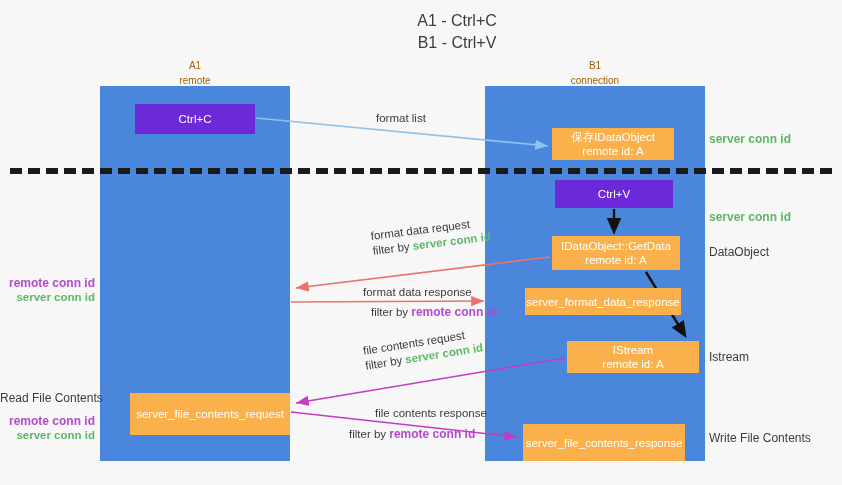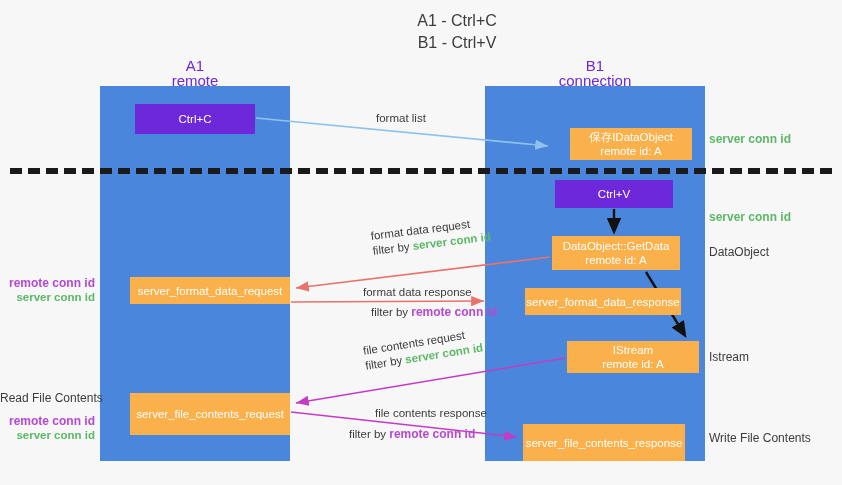--- a/index.html
+++ b/index.html
@@ -24,22 +24,22 @@
     text-align: center;
     font-size: 16px;
     color: #3c3c3c;
     line-height: 22px;
     padding-left: 36px;
   }
 
   
   .lane-head {
     text-align: center;
-    font-size: 15px;
-    color: #6d28d9;
+    font-size: 10px;
+    color: #a16207;
     line-height: 15px;
   }
   #head-a1 { left: 100px; top: 58px; width: 190px; }
   #head-b1 { left: 485px; top: 58px; width: 220px; }
 
   
   .lane {
     background: #4a86dc;
   }
   #lane-a1 { left: 100px; top: 86px; width: 190px; height: 375px; }
@@ -70,21 +70,21 @@
     font-size: 11.5px;
     line-height: 14px;
     text-align: center;
     white-space: nowrap;
   }
   .box.green  { background: #6d28d9; }
   .box.orange { background: #fbb14b; }
 
   #box-ctrlc   { left: 135px; top: 104px; width: 120px; height: 30px; }
   #box-ctrlv   { left: 555px; top: 180px; width: 118px; height: 28px; }
-  #box-save    { left: 552px; top: 128px; width: 122px; height: 32px; margin-left: 18px; }
+  #box-save    { left: 552px; top: 128px; width: 122px; height: 32px; }
   #box-getdata { left: 552px; top: 236px; width: 128px; height: 34px; }
   #box-istream { left: 567px; top: 341px; width: 132px; height: 32px; }
   #box-sfdreq  { left: 130px; top: 277px; width: 160px; height: 27px; }
   #box-sfdres  { left: 490px; top: 288px; width: 156px; height: 27px; margin-left: 35px; }
   #box-sfcreq  { left: 130px; top: 393px; width: 160px; height: 42px; text-align: center; }
   #box-sfcres  { left: 523px; top: 424px; width: 162px; height: 37px; }
 
   
   .side-note {
     font-size: 12px;
@@ -195,32 +195,29 @@
   <div class="abs box orange" id="box-save">
     <span>保存IDataObject</span>
     <span>remote id: A</span>
   </div>
 
   <div class="abs box green" id="box-ctrlv">
     <span>Ctrl+V</span>
   </div>
 
   <div class="abs box orange" id="box-getdata">
-    <span>DataObject::GetData</span>
+    <span>IDataObject::GetData</span>
     <span>remote id: A</span>
   </div>
 
   <div class="abs box orange" id="box-istream">
     <span>IStream</span>
     <span>remote id: A</span>
   </div>
 
-  <div class="abs box orange" id="box-sfdreq">
-    <span>server_format_data_request</span>
-  </div>
 
   <div class="abs box orange" id="box-sfdres">
     <span>server_format_data_response</span>
   </div>
 
   <div class="abs box orange" id="box-sfcreq">
     <span>server_file_contents_request</span>
   </div>
 
   <div class="abs box orange" id="box-sfcres">

